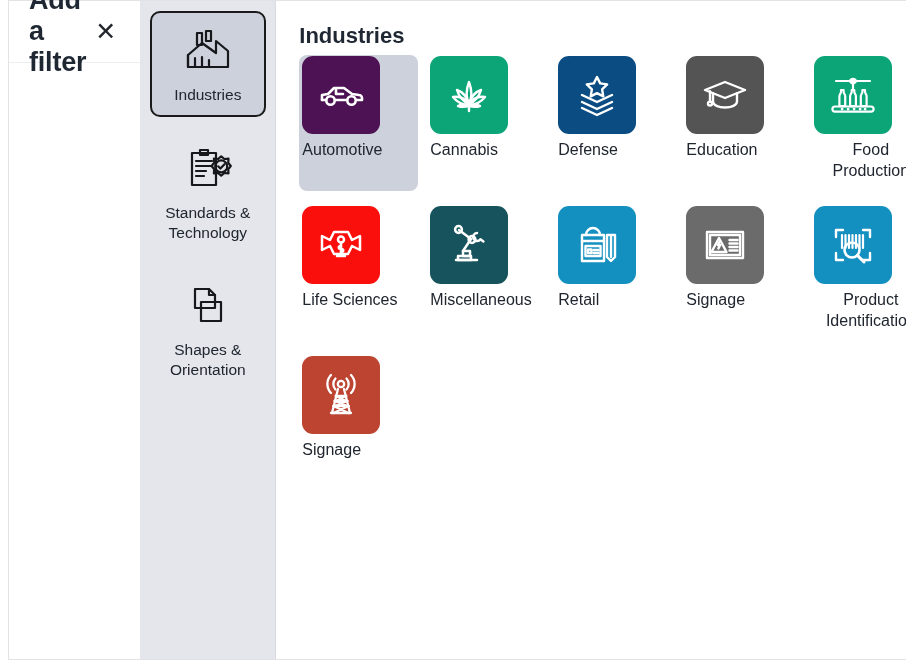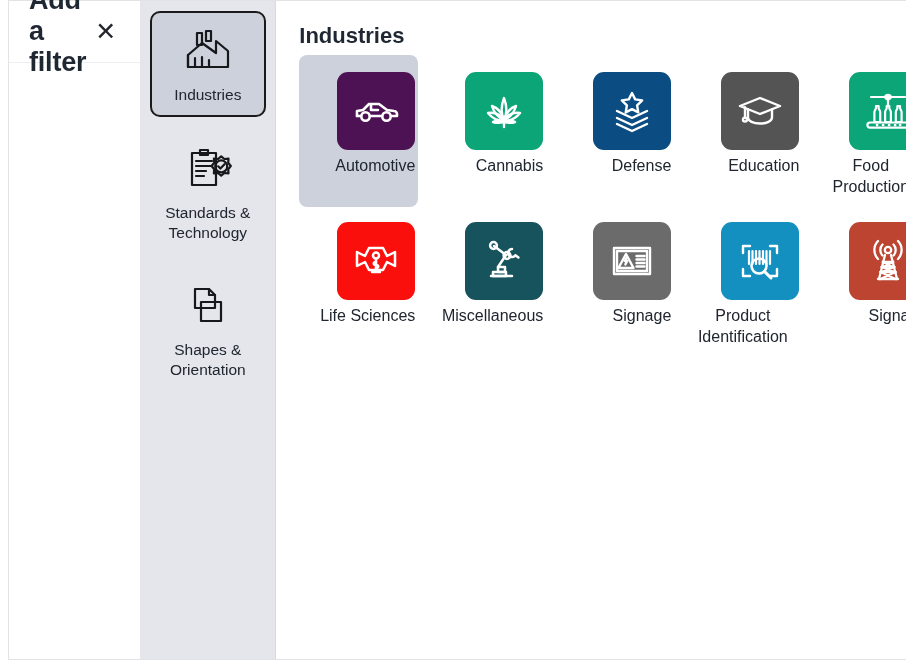--- a/index.html
+++ b/index.html
@@ -116,22 +116,22 @@
     display: grid;
     grid-template-columns: repeat(5, 127px);
     grid-auto-rows: 150px;
     column-gap: 1px;
     row-gap: 0px;
   }
   .tile {
     width: 119px;
     display: flex;
     flex-direction: column;
-    align-items: flex-end;
-    padding: 17px 3px 6px 3px;
+    align-items: flex-start;
+    padding: 1px 3px 6px 3px;
     box-sizing: border-box;
     border-radius: 8px;
     cursor: pointer;
     background: transparent;
     align-self: start;
   }
   .tile.selected { background: #ccd1db; padding-bottom: 30px; }
   .tile-icon {
     width: 78px; height: 78px;
     border-radius: 11px;
@@ -299,20 +299,35 @@
               <path d="M33 13 a4 4 0 1 0 3.4 6.3 l3 2.2"></path>
               <path d="M19 31 h7 v5 h-7 z"></path>
               <path d="M12 40 h21"></path>
               <path d="M14 36 h13 v4 h-13 z"></path>
             </svg>
           </span>
           <span class="tile-label">Miscellaneous</span>
         </div>
 
 
+        <div class="tile">
+          <span class="tile-icon" style="background:#1490c0">
+            <svg width="50" height="50" viewBox="0 0 50 50" fill="none" stroke="#ffffff" stroke-width="2.4" stroke-linejoin="round" stroke-linecap="round">
+              <path d="M10 15 h22 v26 h-22 z"></path>
+              <path d="M14 15 a7 7 0 0 1 14 0"></path>
+              <path d="M10 21 h22"></path>
+              <path d="M13.5 26 h15 v10 h-15 z"></path>
+              <path d="M16 29.5 h3.5 v3.5 h-3.5 z"></path>
+              <path d="M21.5 30 h5 M21.5 33 h5"></path>
+              <path d="M35 15 h8 v22 l-4 4 l-4 -4 z"></path>
+              <path d="M39 17 v20"></path>
+            </svg>
+          </span>
+          <span class="tile-label">Retail</span>
+        </div>
 
         <div class="tile">
           <span class="tile-icon" style="background:#6b6b6b">
             <svg width="50" height="50" viewBox="0 0 50 50" fill="none" stroke="#ffffff" stroke-width="2.4" stroke-linejoin="round" stroke-linecap="round">
               <path d="M7 12 h36 v26 h-36 z"></path>
               <path d="M10 15 h30 v20 h-30 z"></path>
               <path d="M19 18 L26.5 32 h-15 z"></path>
               <path d="M19.4 22 l-1.6 3 h2.4 l-1.8 3.4"></path>
               <path d="M29.5 20 h8 M29.5 23.5 h8 M29.5 27 h8 M29.5 30.5 h8"></path>
             </svg>

